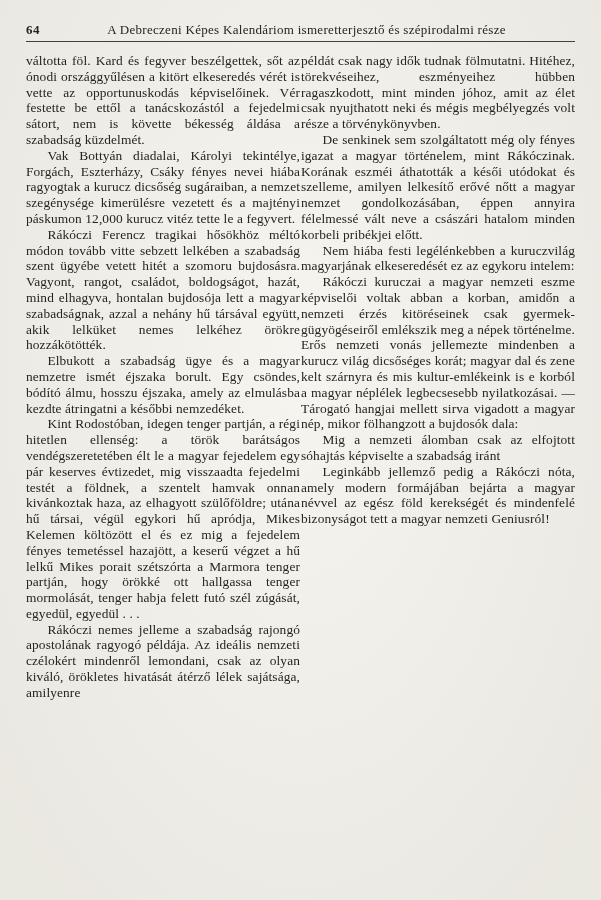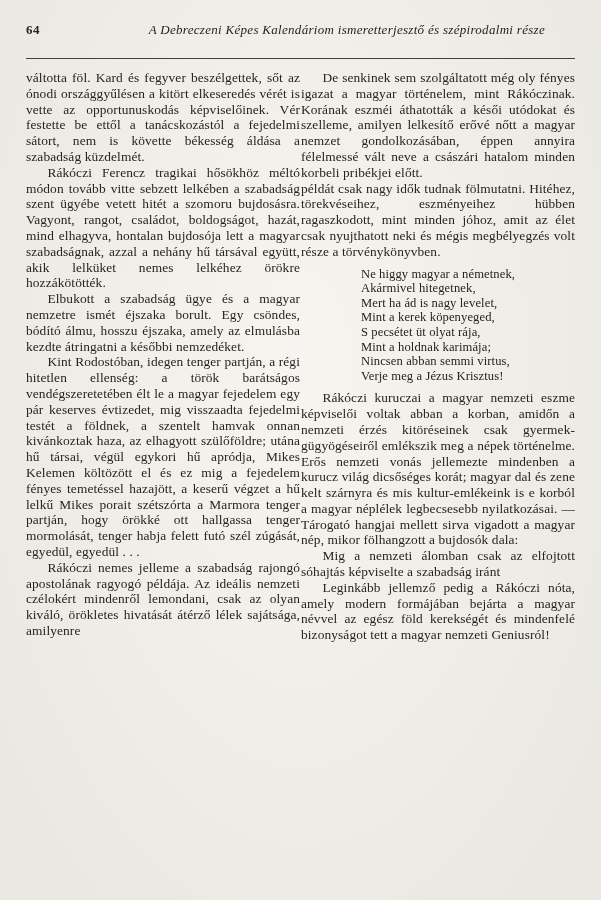--- a/index.html
+++ b/index.html
@@ -15,31 +15,30 @@
     height: 900px;
     padding: 22px 26px 8px 26px;
     background:
       radial-gradient(ellipse at 50% 40%, rgba(255,255,255,0.35), rgba(0,0,0,0.03) 90%),
       #f1efe8;
   }
   .page-header {
     display: flex;
     align-items: baseline;
     font-size: 13px;
-    margin-bottom: 20px;
+    margin-bottom: 3px;
   }
   .page-number {
     font-weight: bold;
     width: 42px;
     letter-spacing: 0.5px;
   }
   .header-title {
     flex: 1;
-    text-align: right;
-    font-style: italic;
+    text-align: center;
     letter-spacing: 0.3px;
     padding-right: 30px;
     white-space: nowrap;
   }
   .header-rule {
     border: none;
     border-top: 1.2px solid #44403a;
     margin: 3px 0 11px 0;
   }
   .columns {
@@ -78,37 +77,31 @@
     <span class="page-number">64</span>
     <span class="header-title">A Debreczeni Képes Kalendáriom ismeretterjesztő és szépirodalmi része</span>
   </header>
 
   <hr class="header-rule">
 
   <main class="columns">
 
     <section class="col">
       <p class="para no-indent">váltotta föl. Kard és fegyver beszélgettek, sőt az ónodi országgyűlésen a kitört elkeseredés vérét is vette az opportunuskodás képviselőinek. Vér festette be ettől a tanácskozástól a fejedelmi sátort, nem is követte békesség áldása a szabadság küzdelmét.</p>
+      <p class="para">Vak Bottyán diadalai, Károlyi tekintélye, Forgách, Eszterházy, Csáky fényes nevei hiába ragyogtak a kurucz dicsőség sugáraiban, a nemzet szegénysége kimerülésre vezetett és a majtényi páskumon 12,000 kurucz vitéz tette le a fegyvert.</p>
       <p class="para">Rákóczi Ferencz tragikai hősökhöz méltó módon tovább vitte sebzett lelkében a szabadság szent ügyébe vetett hitét a szomoru bujdosásra. Vagyont, rangot, családot, boldogságot, hazát, mind elhagyva, hontalan bujdosója lett a magyar szabadságnak, azzal a nehány hű társával együtt, akik lelküket nemes lelkéhez örökre hozzákötötték.</p>
       <p class="para">Elbukott a szabadság ügye és a magyar nemzetre ismét éjszaka borult. Egy csöndes, bódító álmu, hosszu éjszaka, amely az elmulásba kezdte átringatni a későbbi nemzedéket.</p>
       <p class="para">Kint Rodostóban, idegen tenger partján, a régi hitetlen ellenség: a török barátságos vendégszeretetében élt le a magyar fejedelem egy pár keserves évtizedet, mig visszaadta fejedelmi testét a földnek, a szentelt hamvak onnan kivánkoztak haza, az elhagyott szülőföldre; utána hű társai, végül egykori hű apródja, Mikes Kelemen költözött el és ez mig a fejedelem fényes temetéssel hazajött, a keserű végzet a hű lelkű Mikes porait szétszórta a Marmora tenger partján, hogy örökké ott hallgassa tenger mormolását, tenger habja felett futó szél zúgását, egyedül, egyedül . . .</p>
       <p class="para">Rákóczi nemes jelleme a szabadság rajongó apostolának ragyogó példája. Az ideális nemzeti czélokért mindenről lemondani, csak az olyan kiváló, örökletes hivatását átérző lélek sajátsága, amilyenre</p>
     </section>
 
     <section class="col">
+      <p class="para no-indent">példát csak nagy idők tudnak fölmutatni. Hitéhez, törekvéseihez, eszményeihez hübben ragaszkodott, mint minden jóhoz, amit az élet csak nyujthatott neki és mégis megbélyegzés volt része a törvénykönyvben.</p>
       <p class="para">De senkinek sem szolgáltatott még oly fényes igazat a magyar történelem, mint Rákóczinak. Korának eszméi áthatották a késői utódokat és szelleme, amilyen lelkesítő erővé nőtt a magyar nemzet gondolkozásában, éppen annyira félelmessé vált neve a császári hatalom minden korbeli pribékjei előtt.</p>
-      <p class="para no-indent">példát csak nagy idők tudnak fölmutatni. Hitéhez, törekvéseihez, eszményeihez hübben ragaszkodott, mint minden jóhoz, amit az élet csak nyujthatott neki és mégis megbélyegzés volt része a törvénykönyvben.</p>
-      <div class="verse">Ne higgy magyar a németnek,
-Akármivel hitegetnek,
-Mert ha ád is nagy levelet,
-Mint a kerek köpenyeged,
-S pecsétet üt olyat rája,
-Mint a holdnak karimája;
-Nincsen abban semmi virtus,
-Verje meg a Jézus Krisztus!</div>
+      <p class="para">Nem hiába festi legélénkebben a kuruczvilág magyarjának elkeseredését ez az egykoru intelem:</p>
       <p class="para">Rákóczi kuruczai a magyar nemzeti eszme képviselői voltak abban a korban, amidőn a nemzeti érzés kitöréseinek csak gyermek-gügyögéseiről emlékszik meg a népek történelme. Erős nemzeti vonás jellemezte mindenben a kurucz világ dicsőséges korát; magyar dal és zene kelt szárnyra és mis kultur-emlékeink is e korból a magyar néplélek legbecsesebb nyilatkozásai. — Tárogató hangjai mellett sirva vigadott a magyar nép, mikor fölhangzott a bujdosók dala:</p>
       <p class="para">Mig a nemzeti álomban csak az elfojtott sóhajtás képviselte a szabadság iránt</p>
       <p class="para">Leginkább jellemző pedig a Rákóczi nóta, amely modern formájában bejárta a magyar névvel az egész föld kerekségét és mindenfelé bizonyságot tett a magyar nemzeti Geniusról!</p>
     </section>
 
   </main>
 
 </div>
 
 </body></html>

